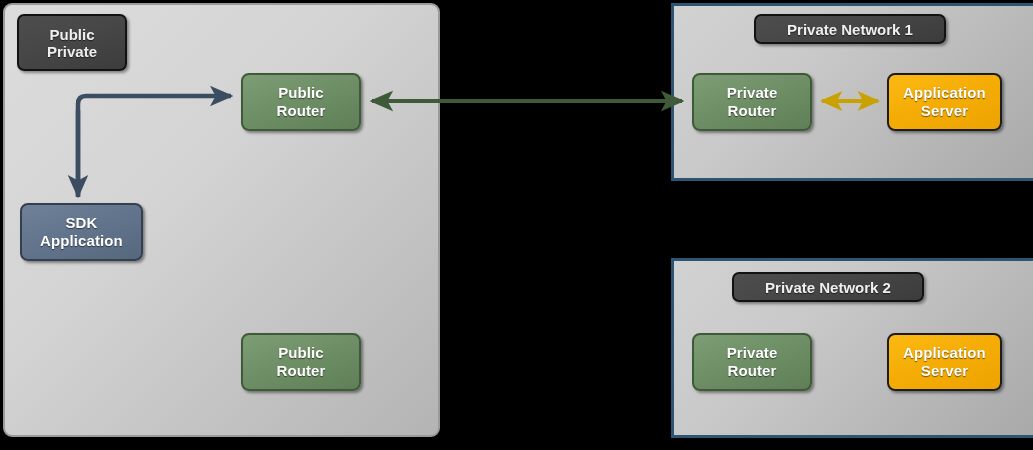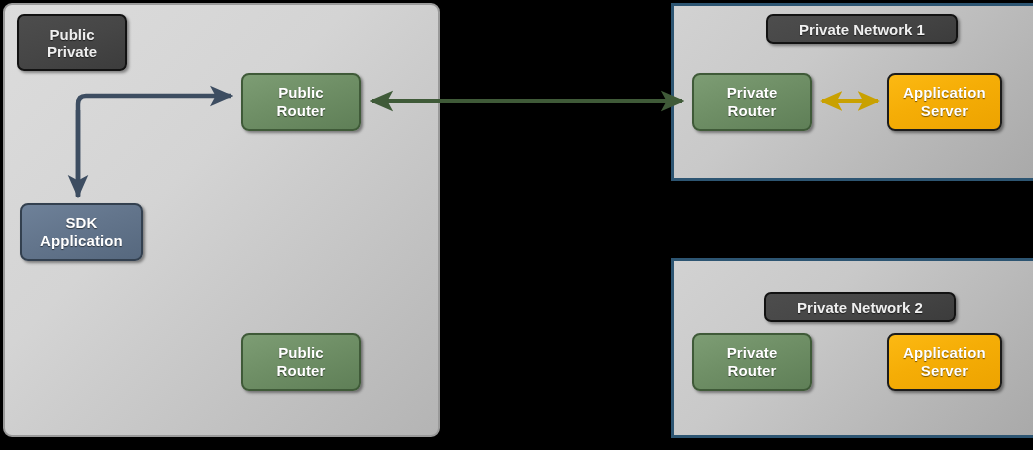--- a/index.html
+++ b/index.html
@@ -78,37 +78,37 @@
   </div>
 
 
   <div class="node n-green" style="left:241px;top:333px;width:120px;height:58px;flex-direction:column;">
     <span>Public</span>
     <span>Router</span>
   </div>
 
   <div class="panel panel-private panel-pn1"></div>
 
-  <div class="badge" style="left:754px;top:14px;width:192px;height:30px;margin-left:12px;">
+  <div class="badge" style="left:754px;top:14px;width:192px;height:30px;">
     <span>Private Network 1</span>
   </div>
 
   <div class="node n-green" style="left:692px;top:73px;width:120px;height:58px;flex-direction:column;">
     <span>Private</span>
     <span>Router</span>
   </div>
 
   <div class="node n-orange" style="left:887px;top:73px;width:115px;height:58px;flex-direction:column;color:#fff;">
     <span>Application</span>
     <span>Server</span>
   </div>
 
   <div class="panel panel-private panel-pn2"></div>
 
-  <div class="badge" style="left:764px;top:272px;width:192px;height:30px;margin-top:20px;">
+  <div class="badge" style="left:732px;top:272px;width:192px;height:30px;">
     <span>Private Network 2</span>
   </div>
 
   <div class="node n-green" style="left:692px;top:333px;width:120px;height:58px;flex-direction:column;">
     <span>Private</span>
     <span>Router</span>
   </div>
 
   <div class="node n-orange" style="left:887px;top:333px;width:115px;height:58px;flex-direction:column;color:#fff;">
     <span>Application</span>

